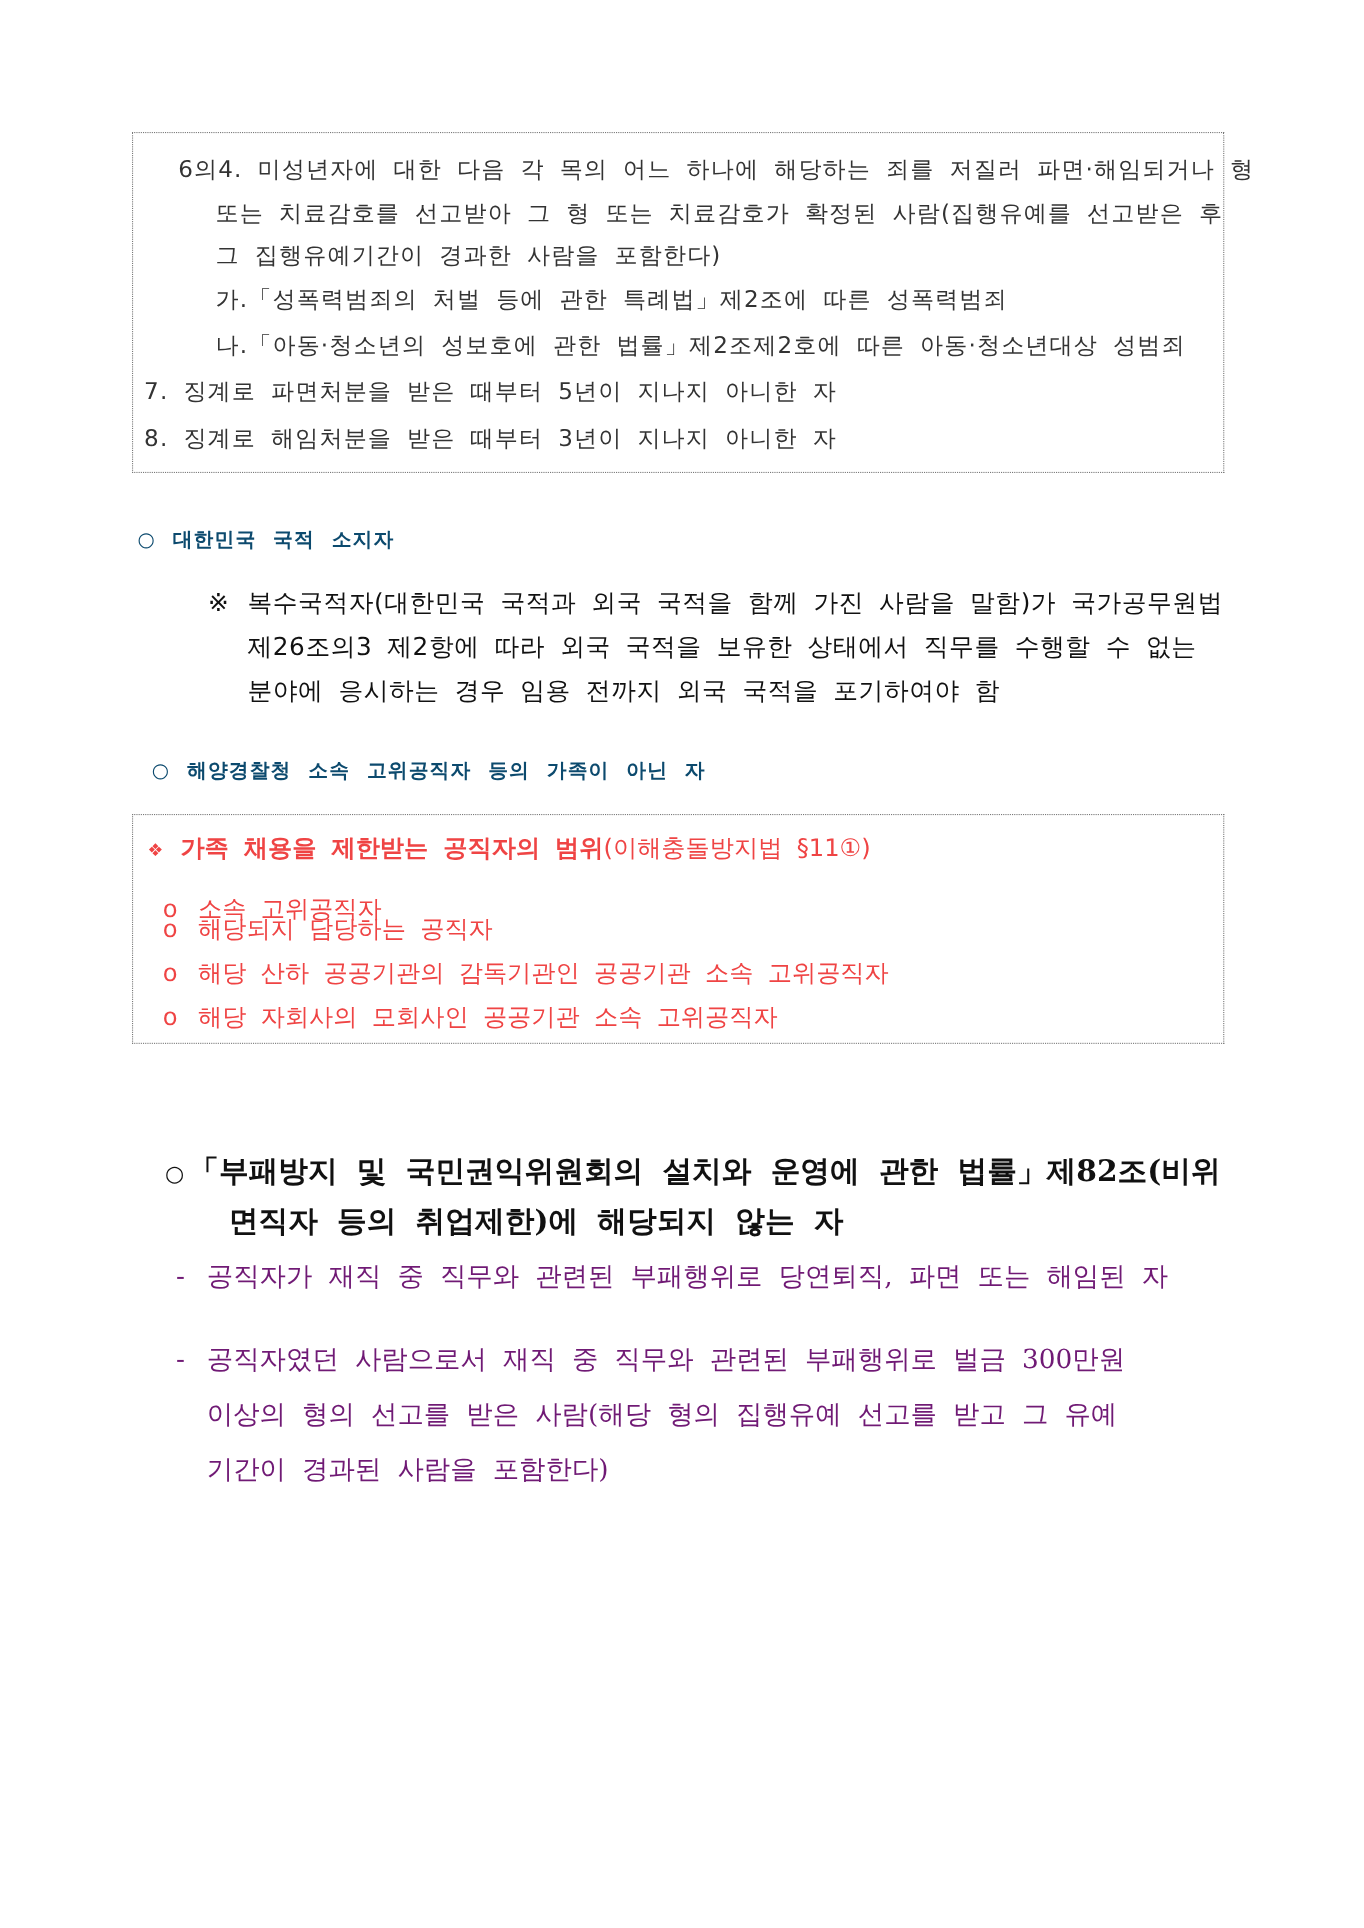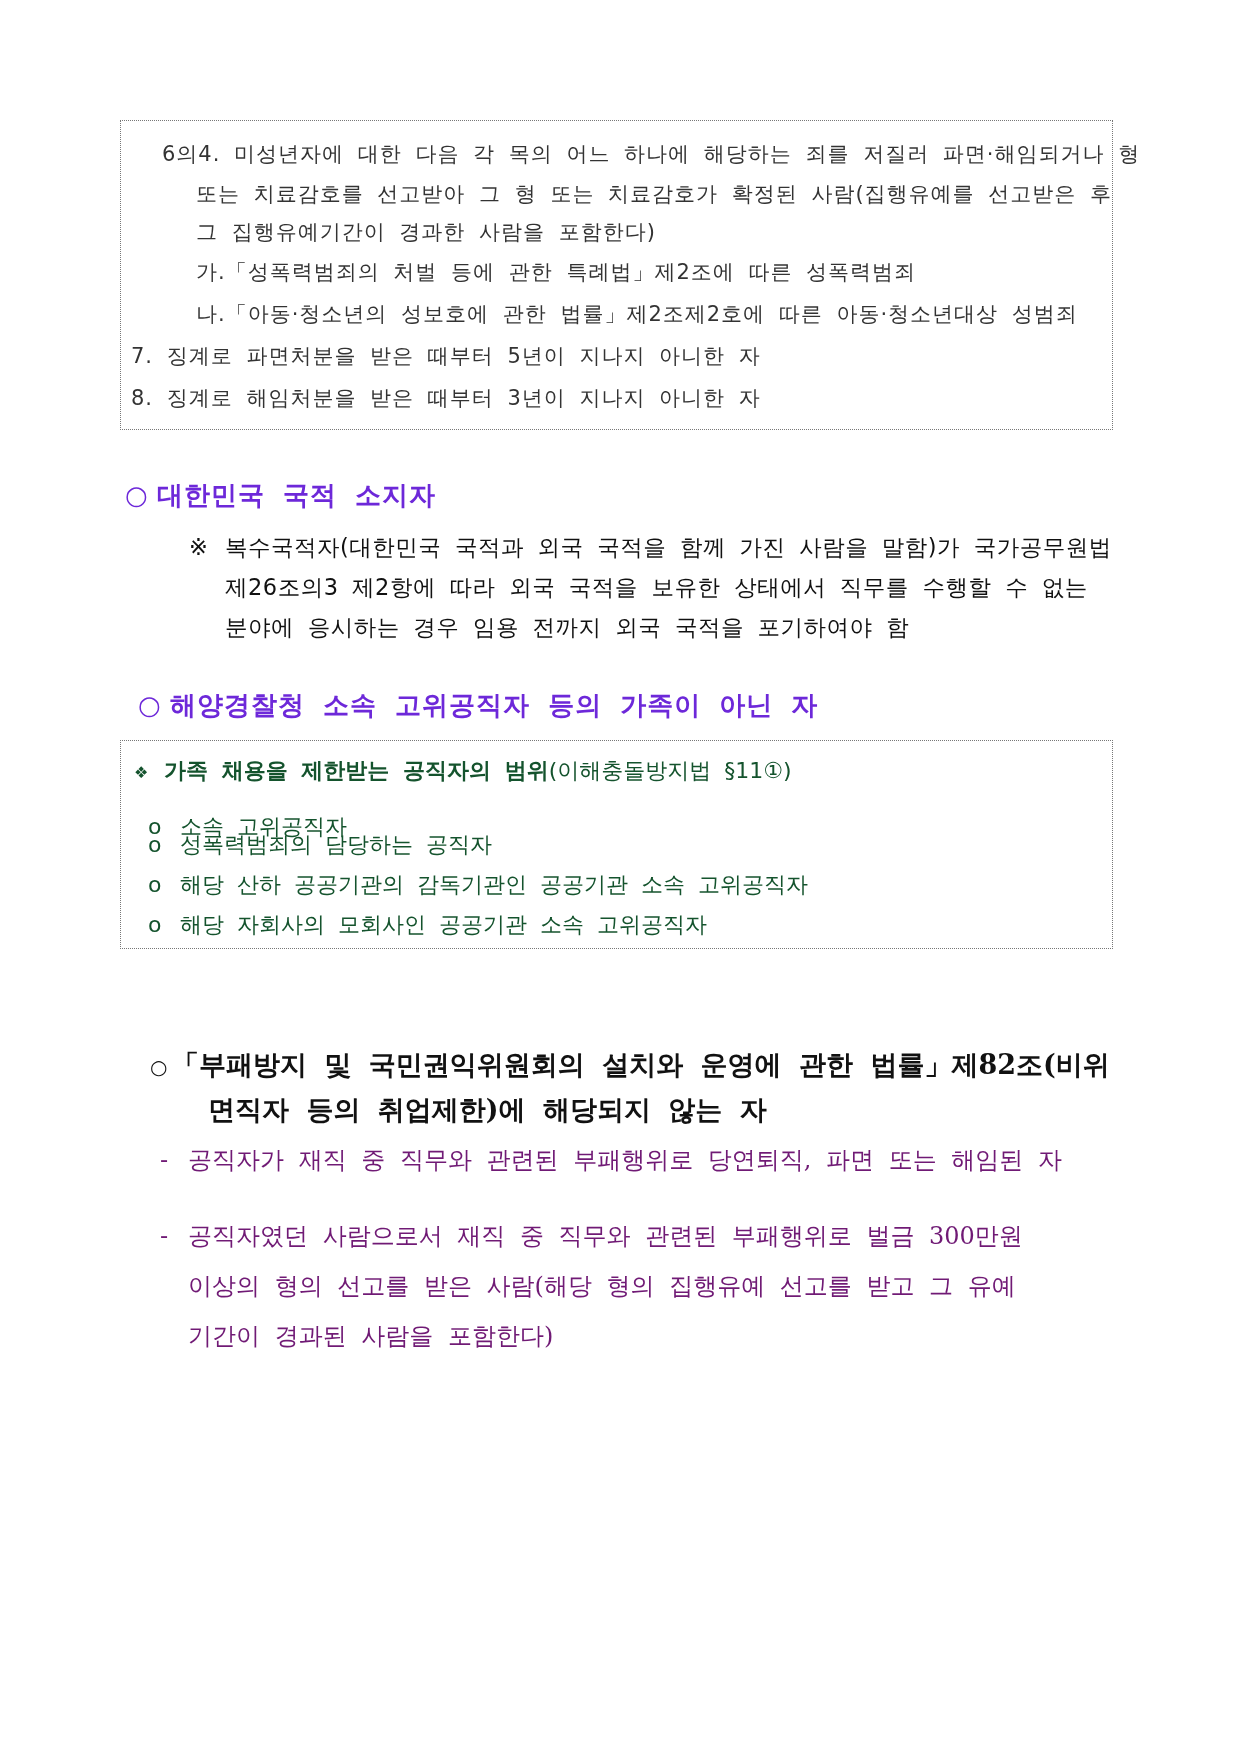--- a/index.html
+++ b/index.html
@@ -1,23 +1,23 @@
 <!DOCTYPE html>
 <html><head>
 <meta charset="utf-8">
 <style>
   html, body { margin: 0; padding: 0; background: #ffffff; }
   body { width: 1240px; height: 1753px; position: relative; overflow: hidden;
          font-family: "DejaVu Sans", sans-serif; color: #222; }
   .box { position: absolute; border: 1px dotted #777; box-sizing: border-box; }
   .line { position: absolute; white-space: nowrap; }
   .t1 { font-size: 21px; color: #333; letter-spacing: 1px; word-spacing: 6px; }
-  .h2 { font-size: 26px; font-weight: bold; color: #6d28d9; letter-spacing: 1px; word-spacing: 8px; }
+  .h2 { font-size: 18px; font-weight: bold; color: #0c4a6e; letter-spacing: 1px; word-spacing: 8px; }
   .t2 { font-size: 22.5px; color: #111; letter-spacing: 0.5px; word-spacing: 6px; margin-left: 24px; }
-  .t3 { font-size: 22px; color: #14532d; word-spacing: 6px; }
+  .t3 { font-size: 22px; color: #ef4444; word-spacing: 6px; }
   .serif { font-family: "DejaVu Serif", serif; margin-top: 32px; }
   .h3 { font-size: 27px; font-weight: bold; color: #111; word-spacing: 8px; }
   .t4 { font-size: 24px; color: #701a75; word-spacing: 7px; }
   .bullet { display: inline-block; width: 32px; }
 </style>
 </head>
 <body>
 
 <div class="box" style="left:120px; top:120px; width:993px; height:310px;"></div>
 <div class="line t1" style="left:162px; top:140px;">6의4. 미성년자에 대한 다음 각 목의 어느 하나에 해당하는 죄를 저질러 파면·해임되거나 형</div>
@@ -41,21 +41,21 @@
   <span class="bullet" style="font-weight:normal;">○</span><span>해양경찰청 소속 고위공직자 등의 가족이 아닌 자</span>
 </div>
 <div class="box" style="left:120px; top:740px; width:993px; height:209px;"></div>
 <div class="line t3" style="left:134px; top:756px;">
   <span style="font-size:16px; display:inline-block; width:30px;">❖</span><span style="font-weight:bold;">가족 채용을 제한받는 공직자의 범위</span><span>(이해충돌방지법 §11①)</span>
 </div>
 <div class="line t3" style="left:148px; top:812px;">
   <span class="bullet">o</span><span>소속 고위공직자</span>
 </div>
 <div class="line t3" style="left:148px; top:830px;">
-  <span class="bullet">o</span><span>성폭력범죄의 담당하는 공직자</span>
+  <span class="bullet">o</span><span>해당되지 담당하는 공직자</span>
 </div>
 <div class="line t3" style="left:148px; top:870px;">
   <span class="bullet">o</span><span>해당 산하 공공기관의 감독기관인 공공기관 소속 고위공직자</span>
 </div>
 <div class="line t3" style="left:148px; top:910px;">
   <span class="bullet">o</span><span>해당 자회사의 모회사인 공공기관 소속 고위공직자</span>
 </div>
 
 <div class="line h3 serif" style="left:150px; top:1015px;">
   <span style="font-weight:normal; font-size:20px; display:inline-block; width:22px;">○</span><span>「부패방지 및 국민권익위원회의 설치와 운영에 관한 법률」제82조(비위</span>

